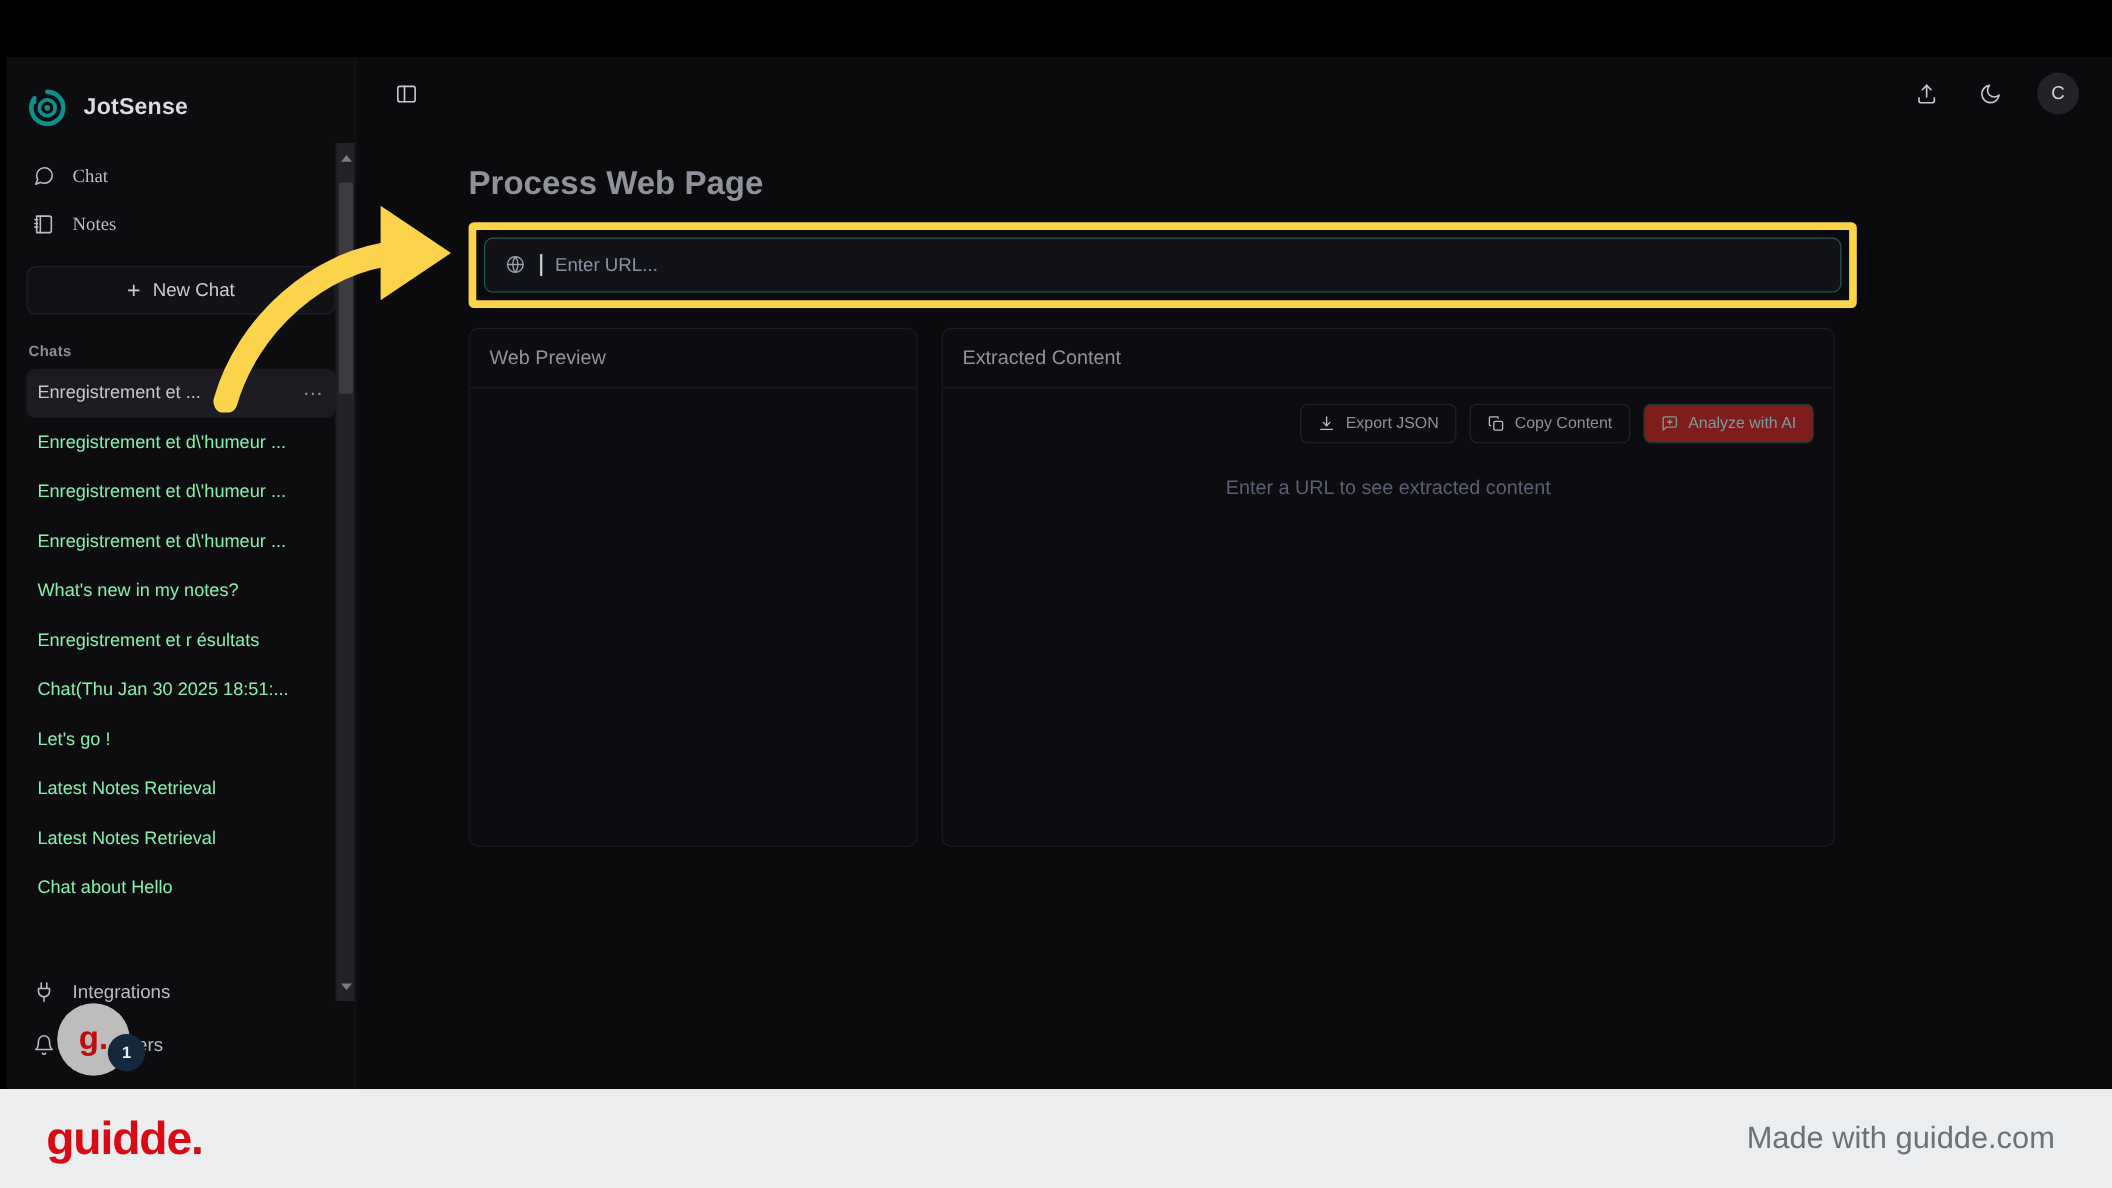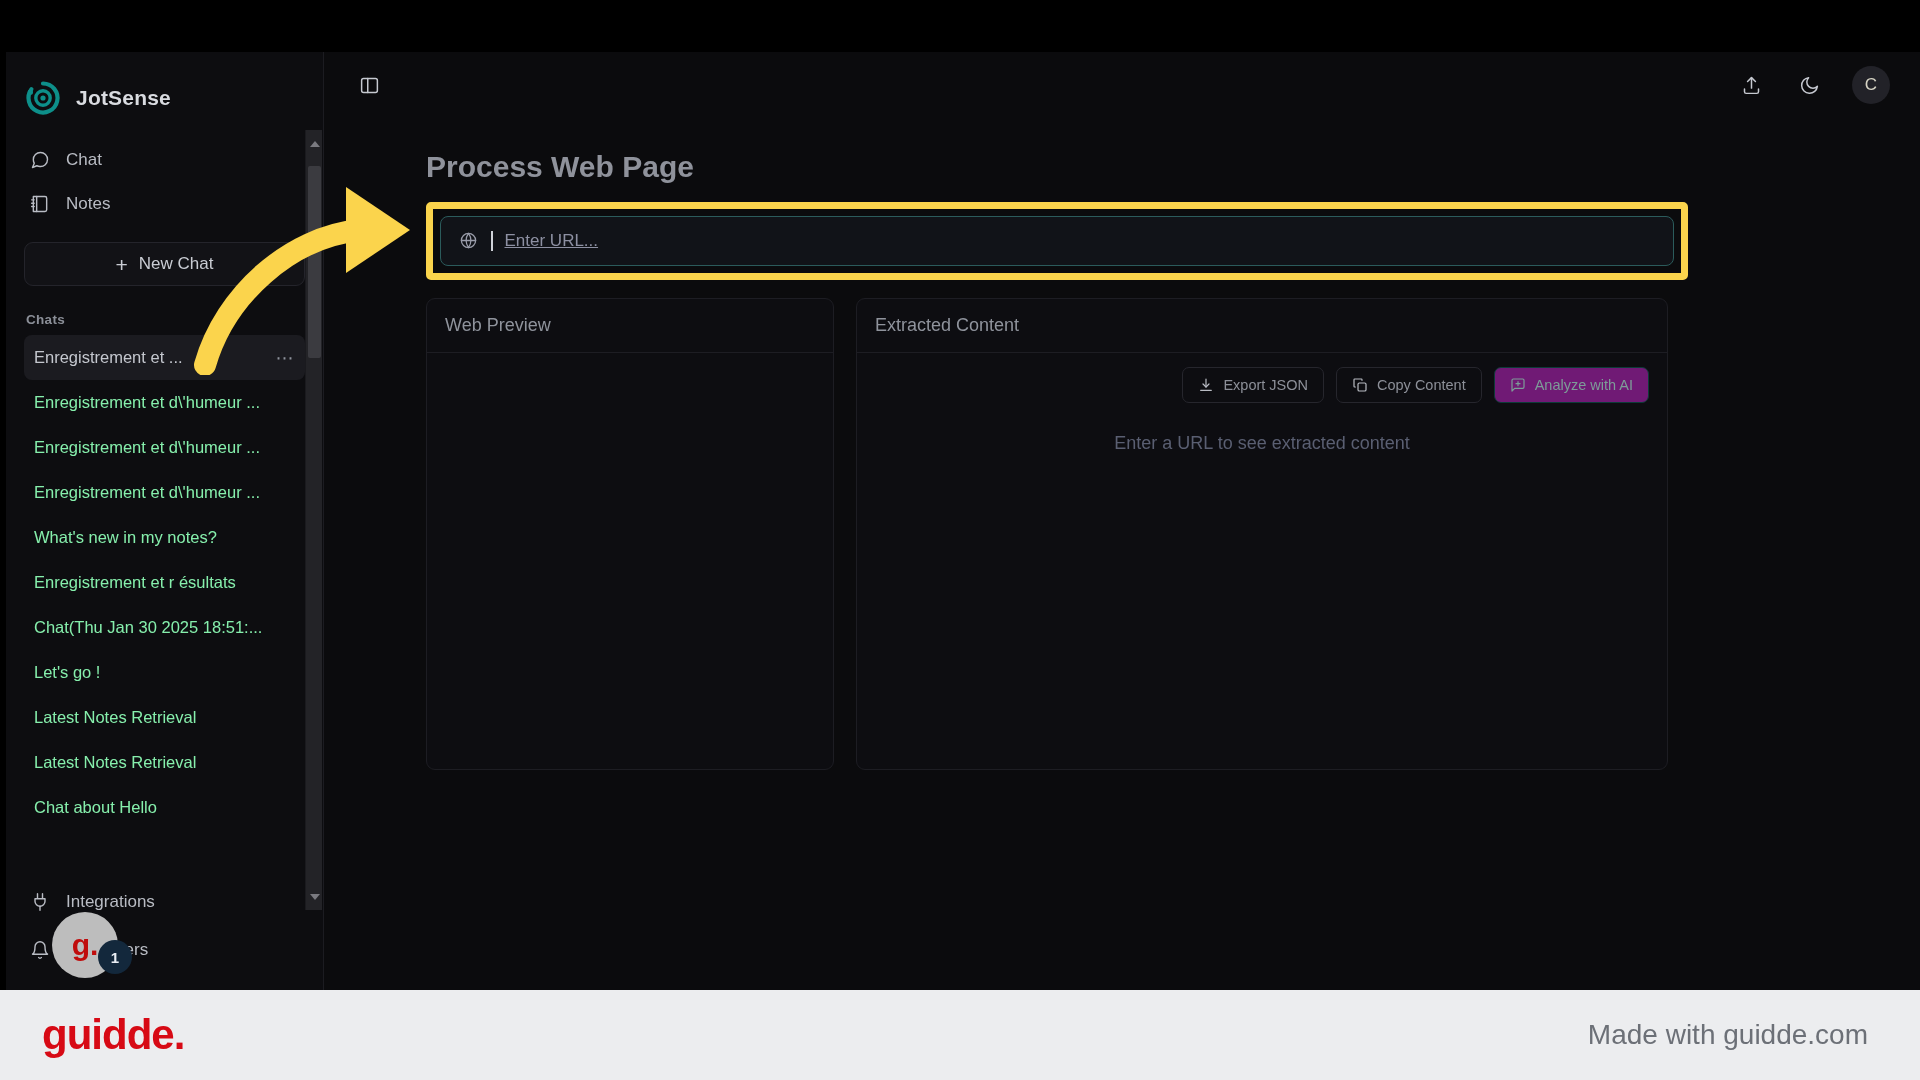--- a/index.html
+++ b/index.html
@@ -24,21 +24,21 @@
   
   .sidebar {
     width: 318px; height: 938px; background: #0d0d10;
     border-right: 1px solid #1c1c21;
     position: relative; display: flex; flex-direction: column;
   }
   .brand { display: flex; align-items: center; gap: 14px; padding: 20px 0 0 18px; height: 72px; }
   .brand-logo { width: 38px; height: 38px; flex: none; }
   .brand-name { font-size: 21px; font-weight: 700; color: #d9dbe0; letter-spacing: .2px; }
 
-  .nav { padding: 14px 18px 0 18px; }
+  .nav { padding: 14px 18px 0 18px; font-family: Liberation Serif, serif; }
   .nav-item {
     display: flex; align-items: center; gap: 16px;
     height: 44px; border-radius: 8px; padding: 0 6px;
     color: #b9bcc4; font-size: 17px; cursor: pointer;
   }
   .ic { width: 20px; height: 20px; flex: none; display: block; color: #b9bcc4; }
 
   .newchat-wrap { padding: 16px 18px 0 18px; }
   .newchat {
     height: 44px; width: 100%; border: 1px solid #24242b; border-radius: 9px;
@@ -91,38 +91,38 @@
   
   .url-highlight {
     position: relative; margin-left: 58px; width: 1262px;
     border: 7px solid #FBD44C; border-radius: 5px; padding: 7px;
   }
   .url-field {
     height: 50px; border: 1px solid #2b5b5b; border-radius: 8px;
     background: #111318; display: flex; align-items: center; gap: 12px; padding: 0 18px;
   }
   .caret { width: 1.5px; height: 20px; background: #cfd2d8; display: inline-block; }
-  .url-placeholder { font-size: 17px; color: #8d90a2; text-decoration: underline; }
+  .url-placeholder { font-size: 17px; color: #8d90a2; }
 
   
   .panels { display: flex; gap: 22px; margin: 18px 0 4px 58px; }
   .panel { background: #0d0d11; border: 1px solid #1d1d23; border-radius: 9px; display: flex; flex-direction: column; }
   .panel-web { width: 408px; height: 472px; }
   .panel-extract { width: 812px; height: 472px; }
   .panel-head { height: 54px; display: flex; align-items: center; padding: 0 18px; border-bottom: 1px solid #1d1d23; }
   .panel-title { font-size: 18px; color: #8f939c; }
   .panel-body { flex: 1; position: relative; }
 
   .actions { display: flex; justify-content: flex-end; gap: 12px; padding: 14px 18px 0 0; }
   .btn {
     height: 36px; border-radius: 7px; display: flex; align-items: center; gap: 9px;
     padding: 0 15px; font-size: 14.5px; cursor: pointer;
     border: 1px solid #26262d; background: transparent; color: #8d9099;
   }
-  .btn.primary { background: #701a75; border-color: #0d3b38; color: #7d9c98; text-align: center; }
+  .btn.primary { background: #7f1d1d; border-color: #0d3b38; color: #7d9c98; text-align: center; }
   .empty-msg {
     position: absolute; left: 0; right: 0; top: 80px;
     text-align: center; font-size: 18px; color: #5a5f72;
   }
 
   
   .arrow-svg { position: absolute; left: 170px; top: 175px; pointer-events: none; }
 
   
   .g-bubble {

